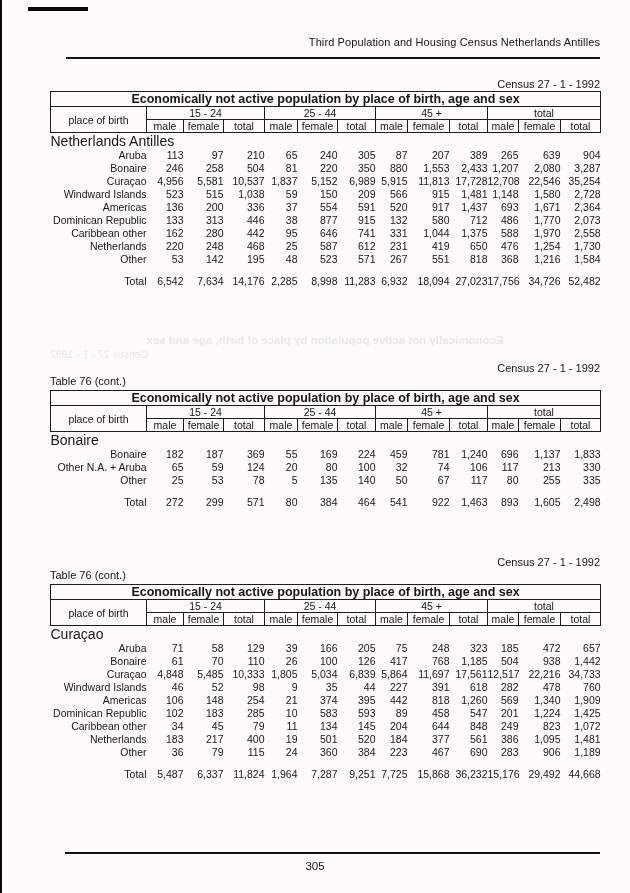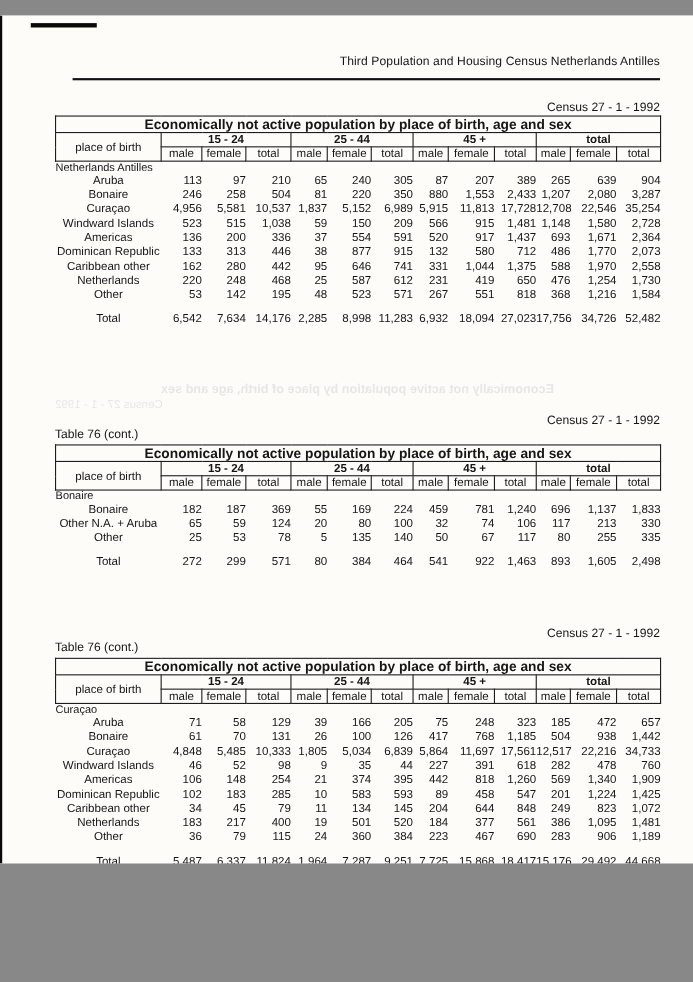--- a/index.html
+++ b/index.html
@@ -1,41 +1,41 @@
 <!DOCTYPE html>
 <html><head>
 <meta charset="utf-8">
 <style>
   html,body { margin:0; padding:0; background:#888; }
   .page {
-    position:relative; width:630px; height:771px; margin:14px auto;
+    position:relative; width:630px; height:893px; margin:0 auto;
     background:#fdfcf9; color:#151515; overflow:hidden;
     font-family:"Liberation Sans","DejaVu Sans",sans-serif;
   }
   .edge-strip { position:absolute; left:0; top:0; width:2px; height:100%; background:#0a0a0a; }
   .corner-mark { position:absolute; left:28px; top:7px; width:60px; height:4px; background:#0a0a0a; }
   .running-head { position:absolute; top:36px; right:30px; font-size:11px; letter-spacing:0.1px; }
   .top-rule { position:absolute; top:57px; left:66px; right:30px; border-top:2px solid #111; }
   .bottom-rule { position:absolute; top:852px; left:65px; width:535px; border-top:2px solid #111; }
   .page-number { position:absolute; top:860px; left:0; width:630px; text-align:center; font-size:11.5px; }
 
   .table-block { position:absolute; left:50px; width:550px; }
   .pos0 { top:78px; } .pos1 { top:362px; } .pos2 { top:556px; }
   .census-line { font-size:11px; text-align:right; line-height:13px; }
   .table-label { font-size:11px; line-height:13px; margin-bottom:2px; }
 
   table.census { border-collapse:collapse; table-layout:fixed; width:550px; font-size:10.5px; color:#161616; }
   table.census td { padding:0; }
   .title-cell { border:1px solid #1c1c1c; text-align:center; font-weight:bold; font-size:12.5px; padding:3px 0 3px; }
   .hdr { border:1px solid #1c1c1c; text-align:center; font-size:10.5px; vertical-align:middle; }
-  .group-cell { padding:1px 0 2px;font-weight:bold; }
+  .group-cell { padding:1px 0 2px; }
   .sub-cell { padding:1px 0 2px; }
   tbody td { border:none; }
-  .section-cell { padding:9px 0 13px 14px; font-size:10px; }
-  .lbl { text-align:center; padding:0 0 0 2px; white-space:nowrap; overflow:visible; line-height:13px; }
+  .section-cell { padding:9px 0 13px 14px; font-size:14px; }
+  .lbl { text-align:right; padding:0 0 0 2px; white-space:nowrap; overflow:visible; line-height:13px; }
   .num { text-align:right; padding:0 6px 0 0; line-height:13px; }
   .spacer-cell { height:9px; }
 
   .bleed {
     position:absolute; top:334px; left:50px; width:550px;
     opacity:0.12; color:#454c5a; transform:scaleX(-1);
     filter:blur(0.6px); pointer-events:none; font-size:10.5px;
   }
   .bleed-line1 { text-align:center; font-weight:bold; font-size:11.5px; }
   .bleed-line2 { text-align:right; margin-top:2px; }
@@ -436,21 +436,21 @@
             <td class="num">248</td>
             <td class="num">323</td>
             <td class="num">185</td>
             <td class="num">472</td>
             <td class="num">657</td>
           </tr>
           <tr class="data-row">
             <td class="lbl">Bonaire</td>
             <td class="num">61</td>
             <td class="num">70</td>
-            <td class="num">131</td>
+            <td class="num">110</td>
             <td class="num">26</td>
             <td class="num">100</td>
             <td class="num">126</td>
             <td class="num">417</td>
             <td class="num">768</td>
             <td class="num">1,185</td>
             <td class="num">504</td>
             <td class="num">938</td>
             <td class="num">1,442</td>
           </tr>
@@ -565,21 +565,21 @@
           <tr class="total-row">
             <td class="lbl">Total</td>
             <td class="num">5,487</td>
             <td class="num">6,337</td>
             <td class="num">11,824</td>
             <td class="num">1,964</td>
             <td class="num">7,287</td>
             <td class="num">9,251</td>
             <td class="num">7,725</td>
             <td class="num">15,868</td>
-            <td class="num">18,417</td>
+            <td class="num">36,232</td>
             <td class="num">15,176</td>
             <td class="num">29,492</td>
             <td class="num">44,668</td>
           </tr>
         </tbody>
     </table>
   </section>
 
   <div class="bottom-rule"></div>
   <div class="page-number">305</div>

